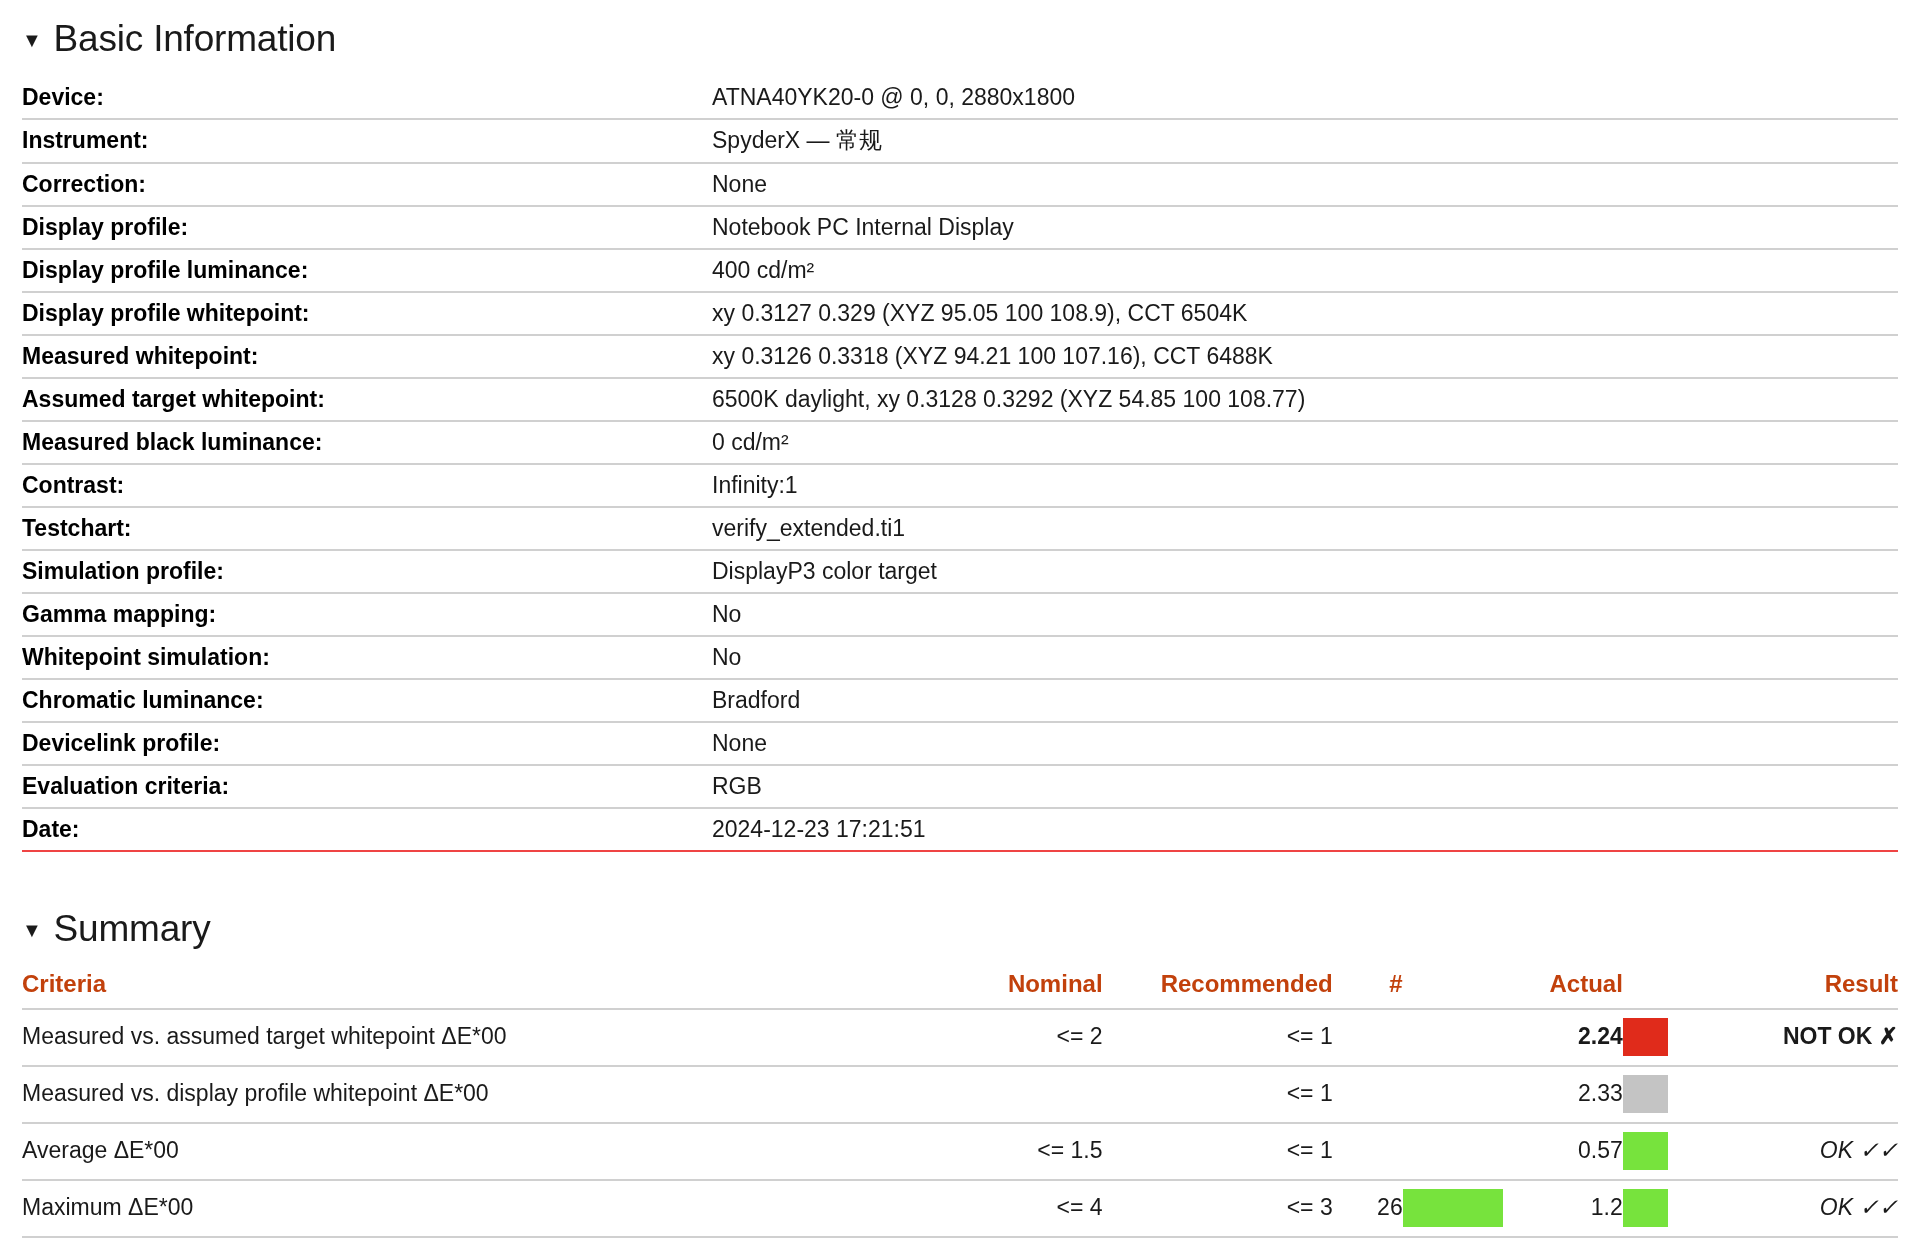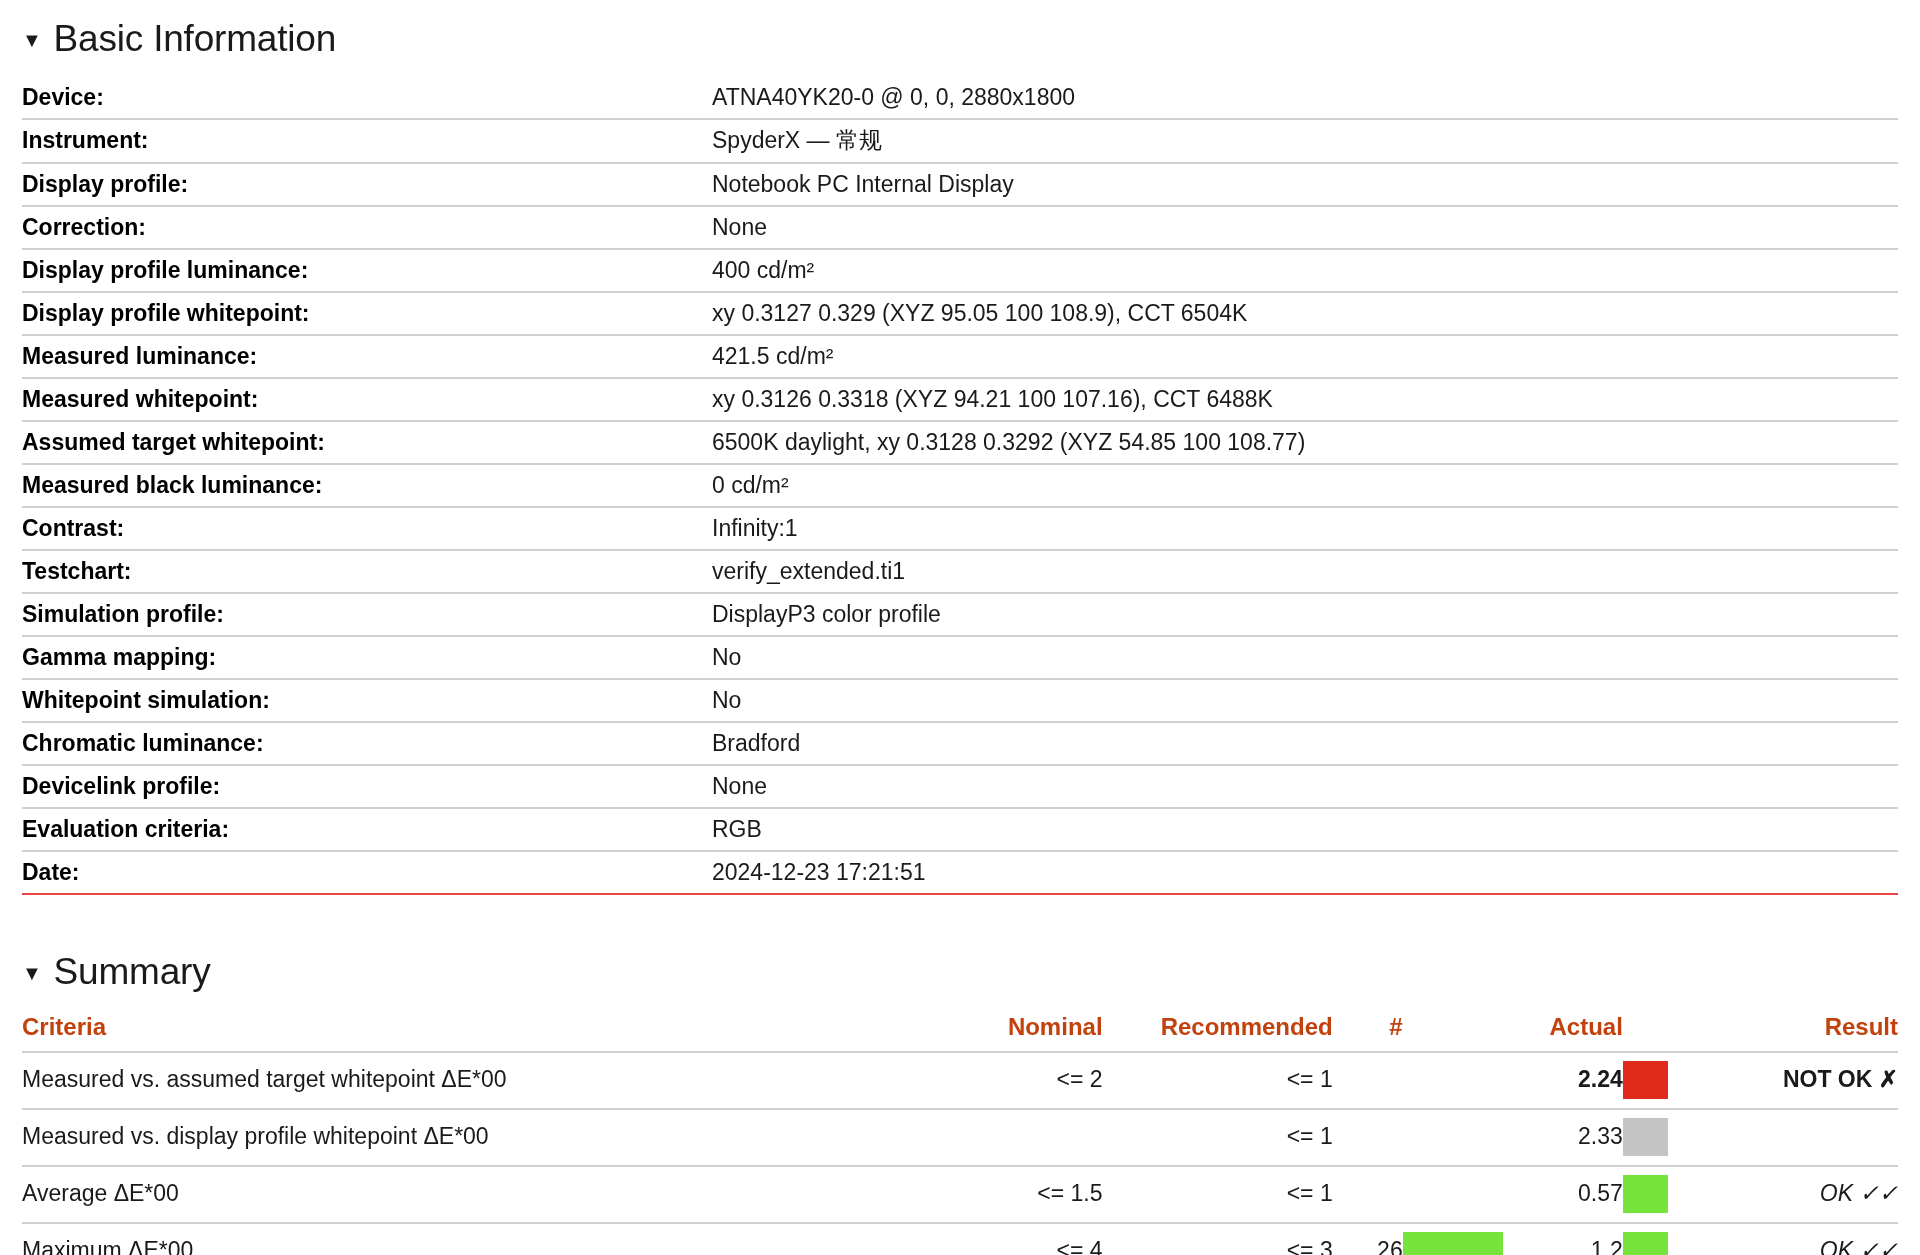--- a/index.html
+++ b/index.html
@@ -135,40 +135,36 @@
     <tbody id="info-body">
         <tr>
           <td class="k">Device:</td>
           <td class="v">ATNA40YK20-0 @ 0, 0, 2880x1800</td>
         </tr>
         <tr>
           <td class="k">Instrument:</td>
           <td class="v">SpyderX — 常规</td>
         </tr>
         <tr>
+          <td class="k">Correction:</td>
+          <td class="v">None</td>
+        </tr>
+        <tr>
           <td class="k">Display profile:</td>
           <td class="v">Notebook PC Internal Display</td>
         </tr>
         <tr>
-          <td class="k">Correction:</td>
-          <td class="v">None</td>
-        </tr>
-        <tr>
           <td class="k">Display profile luminance:</td>
           <td class="v">400 cd/m²</td>
         </tr>
         <tr>
           <td class="k">Display profile whitepoint:</td>
           <td class="v">xy 0.3127 0.329 (XYZ 95.05 100 108.9), CCT 6504K</td>
         </tr>
         <tr>
-          <td class="k">Measured luminance:</td>
-          <td class="v">421.5 cd/m²</td>
-        </tr>
-        <tr>
           <td class="k">Measured whitepoint:</td>
           <td class="v">xy 0.3126 0.3318 (XYZ 94.21 100 107.16), CCT 6488K</td>
         </tr>
         <tr>
           <td class="k">Assumed target whitepoint:</td>
           <td class="v">6500K daylight, xy 0.3128 0.3292 (XYZ 54.85 100 108.77)</td>
         </tr>
         <tr>
           <td class="k">Measured black luminance:</td>
           <td class="v">0 cd/m²</td>
@@ -176,21 +172,21 @@
         <tr>
           <td class="k">Contrast:</td>
           <td class="v">Infinity:1</td>
         </tr>
         <tr>
           <td class="k">Testchart:</td>
           <td class="v">verify_extended.ti1</td>
         </tr>
         <tr>
           <td class="k">Simulation profile:</td>
-          <td class="v">DisplayP3 color profile</td>
+          <td class="v">DisplayP3 color target</td>
         </tr>
         <tr>
           <td class="k">Gamma mapping:</td>
           <td class="v">No</td>
         </tr>
         <tr>
           <td class="k">Whitepoint simulation:</td>
           <td class="v">No</td>
         </tr>
         <tr>

